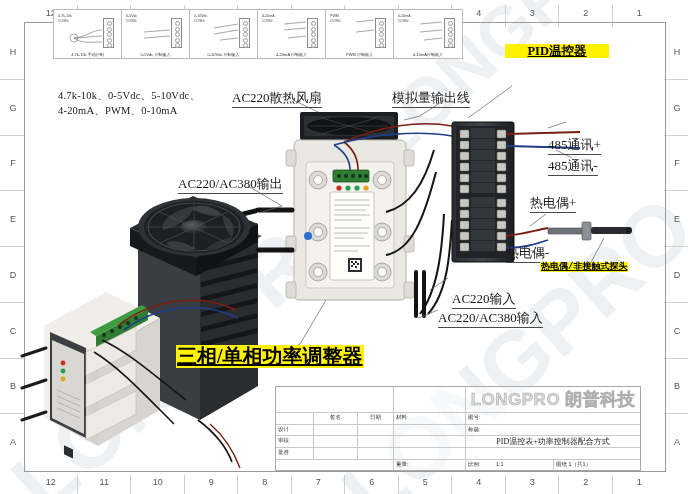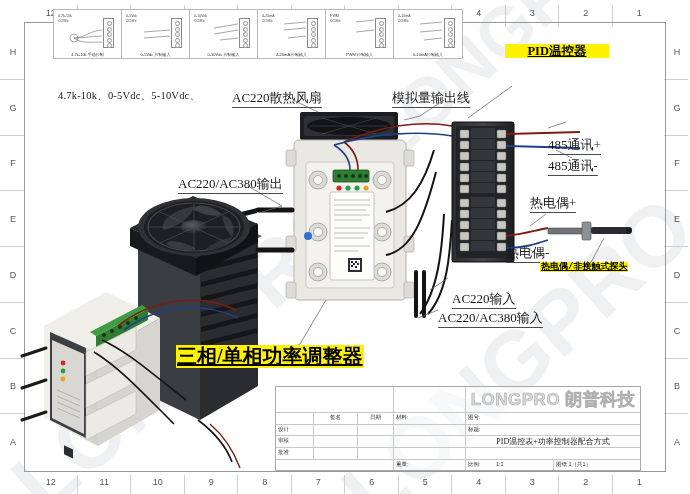--- a/index.html
+++ b/index.html
@@ -565,20 +565,21 @@
           <path d="M26 14 L48 12" stroke="#6b6b6b" stroke-width=".6" fill="none"></path>
           <path d="M26 22 L48 20" stroke="#6b6b6b" stroke-width=".6" fill="none"></path>
           <path d="M30 30 L48 28" stroke="#6b6b6b" stroke-width=".6" fill="none"></path>
         </svg>
         <div class="mode-cap">0-10mA控制输入</div>
       </div>
     </div>
 
   <div id="desc">
     <div>4.7k-10k、0-5Vdc、5-10Vdc、</div>
+    <div>4-20mA、PWM、0-10mA</div>
   </div>
 
   <div class="lbl" style="left:232px;top:90px;">AC220散热风扇</div>
   <div class="lbl" style="left:392px;top:90px;">模拟量输出线</div>
   <div class="lbl" style="left:178px;top:176px;">AC220/AC380输出</div>
   <div class="lbl" style="left:548px;top:137px;">485通讯+</div>
   <div class="lbl" style="left:548px;top:158px;">485通讯-</div>
   <div class="lbl" style="left:530px;top:195px;">热电偶+</div>
   <div class="lbl" style="left:506px;top:245px;">热电偶-</div>
   <div class="lbl" style="left:452px;top:291px;">AC220输入</div>

